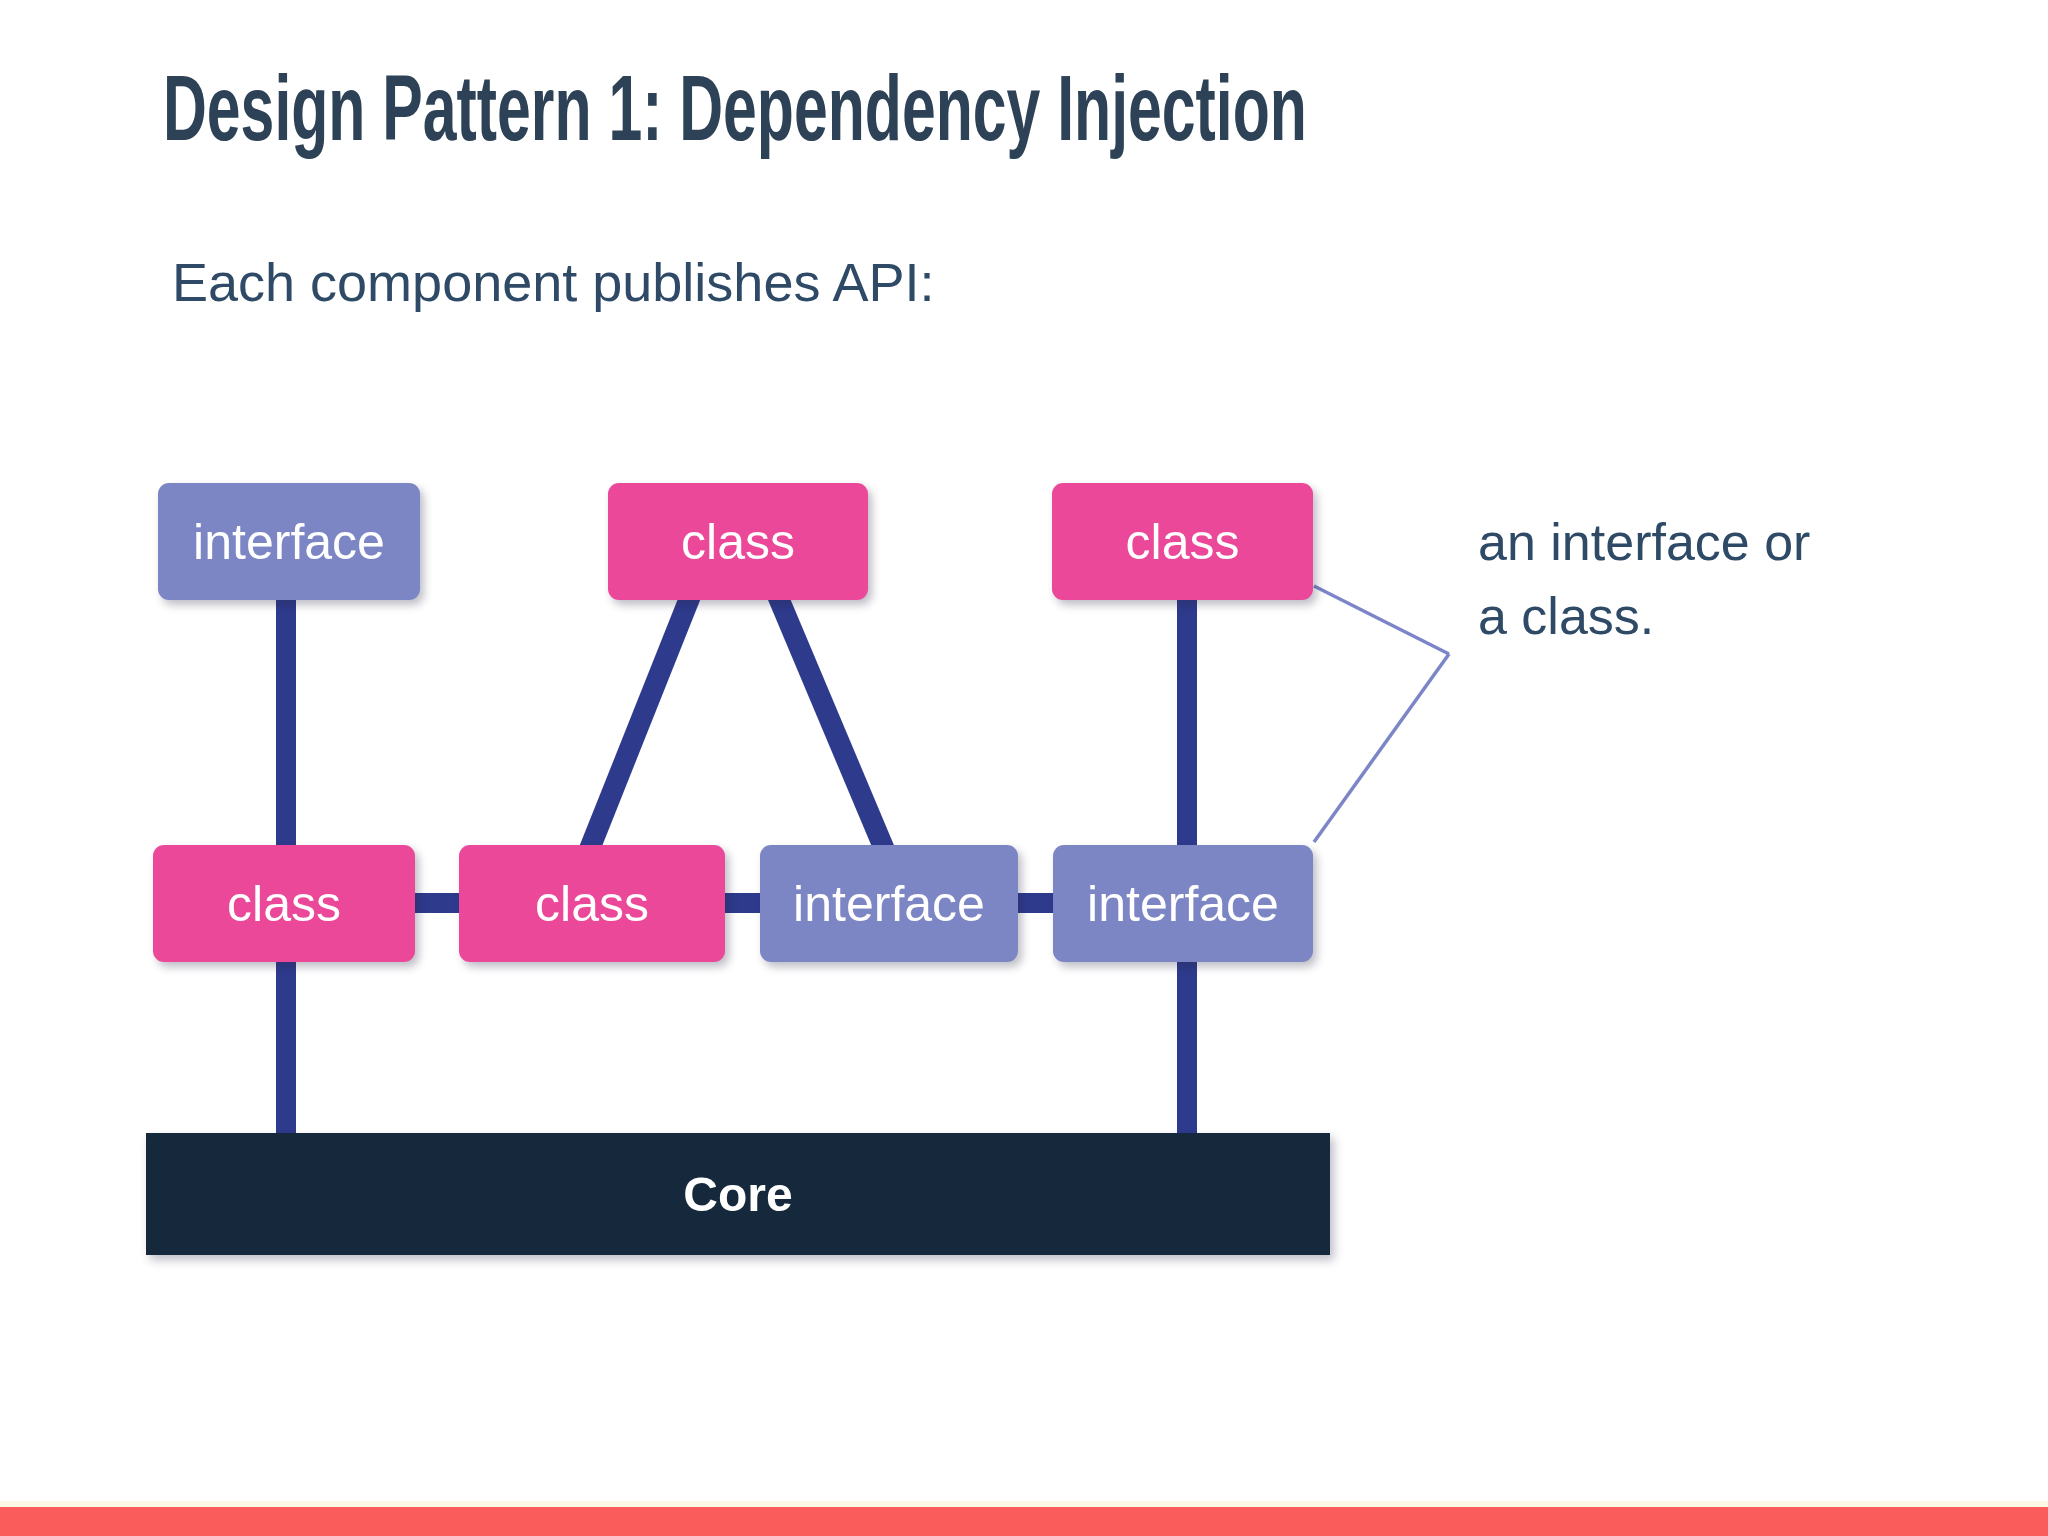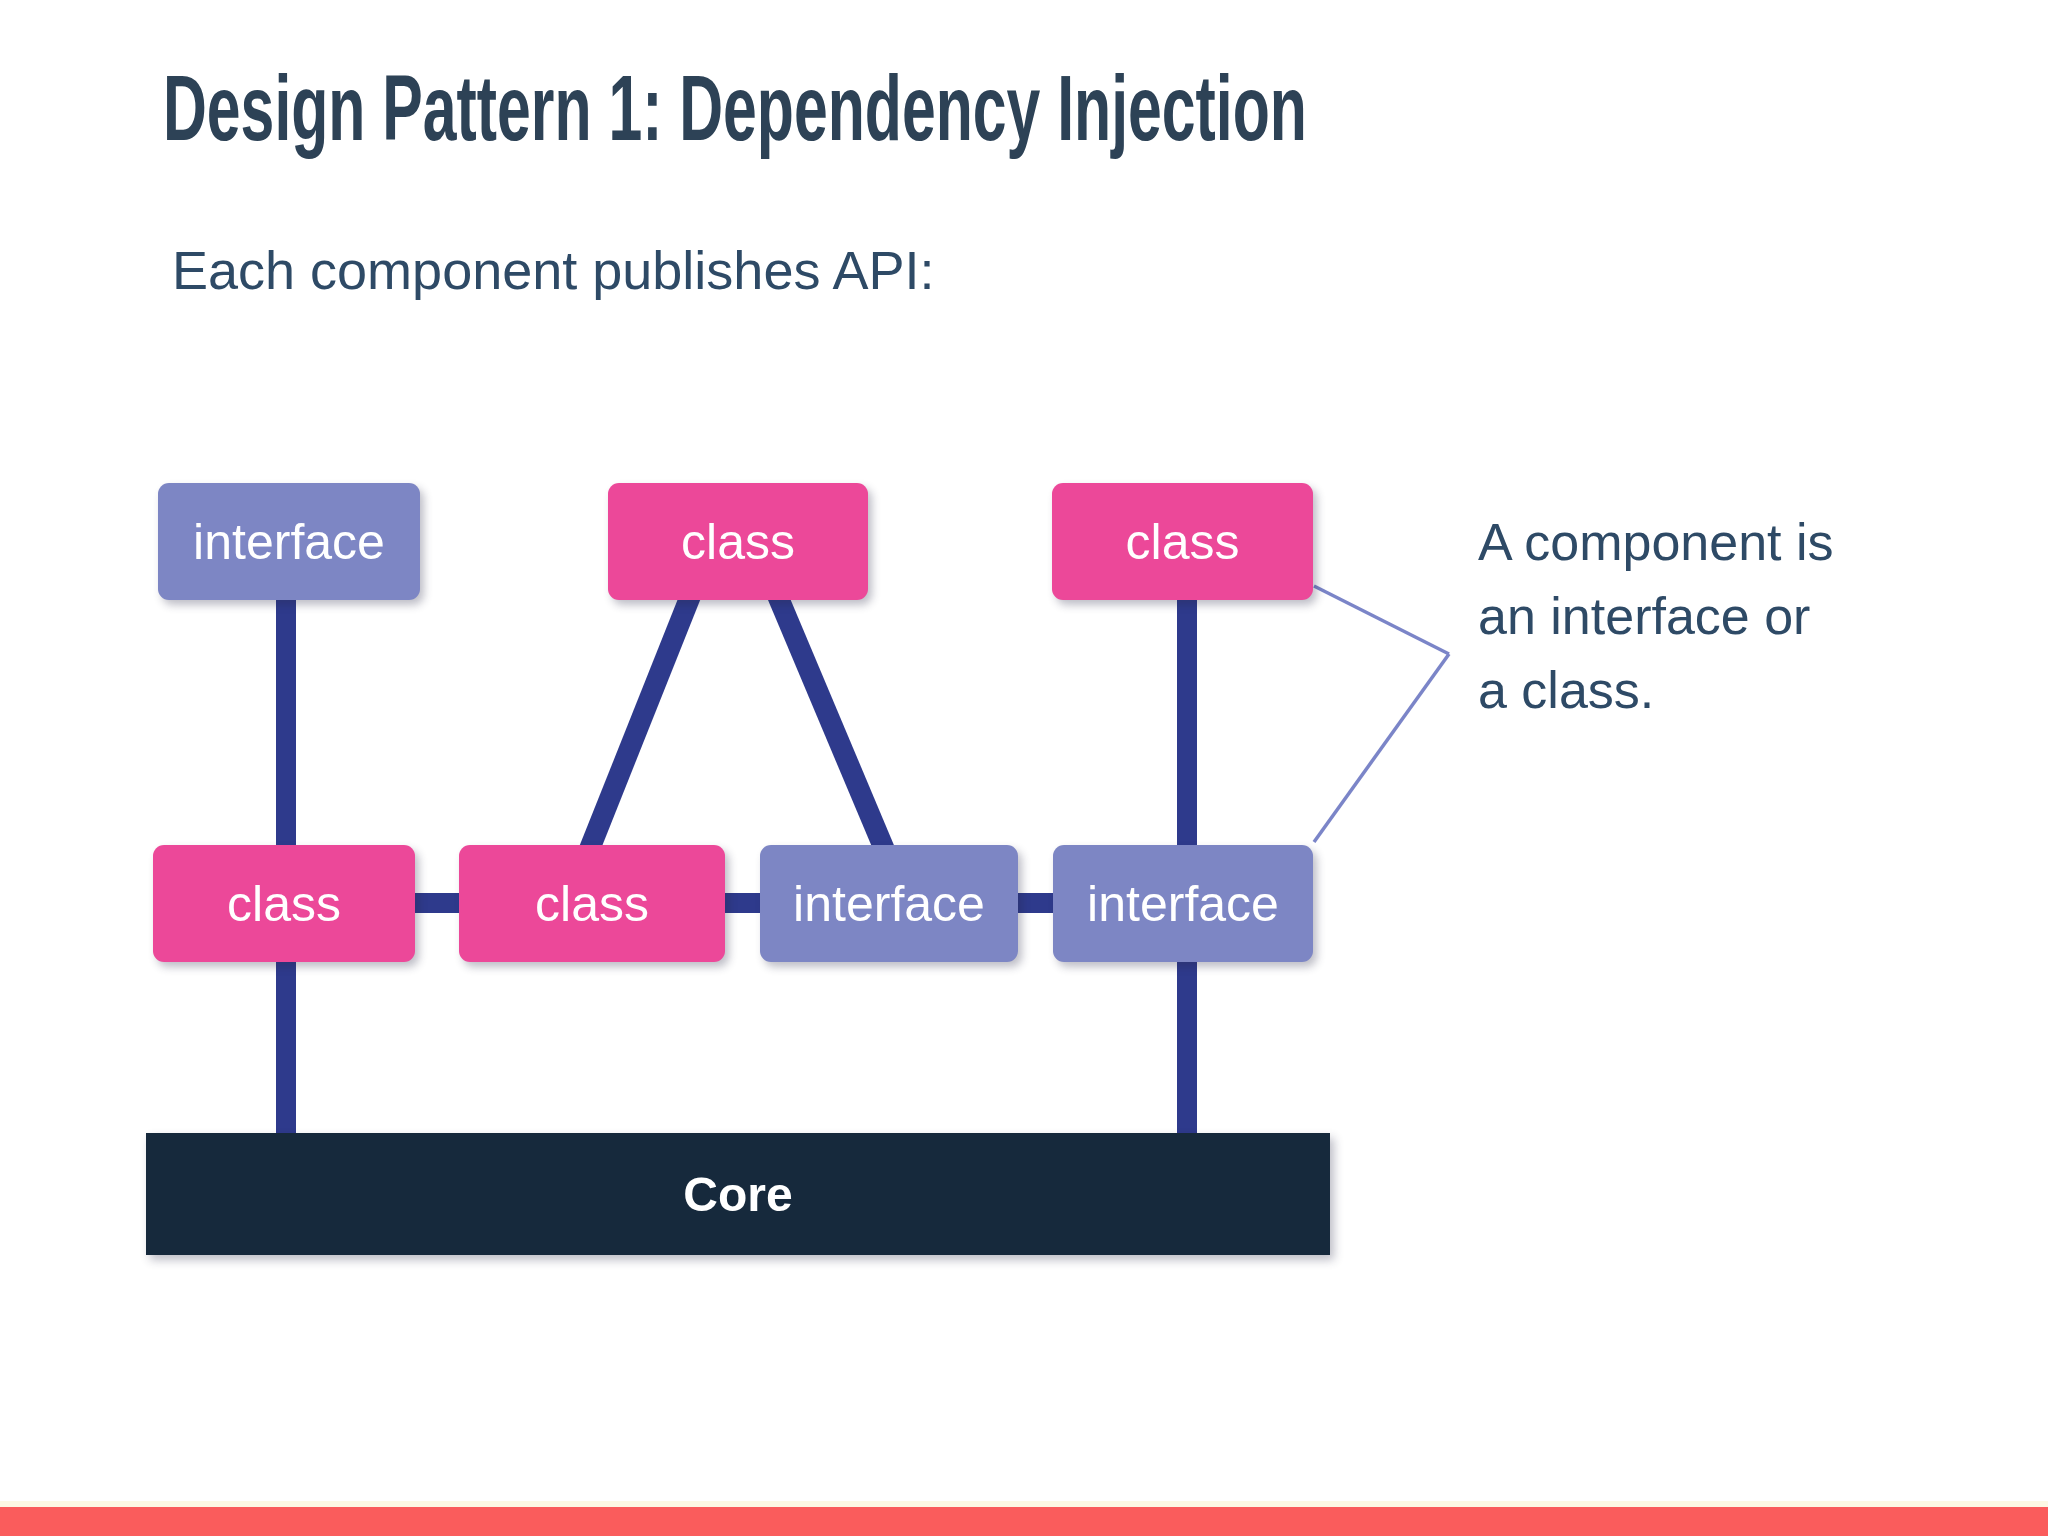--- a/index.html
+++ b/index.html
@@ -22,21 +22,21 @@
     line-height: 92px;
     white-space: nowrap;
     transform: scaleX(0.66);
     transform-origin: 0 0;
     letter-spacing: 0px;
     z-index: 3;
   }
   .subtitle {
     position: absolute;
     left: 172px;
-    top: 240px;
+    top: 252px;
     font-size: 54px;
     color: #2e4a66;
     line-height: 60px;
     white-space: nowrap;
     z-index: 3;
   }
   .lines-svg {
     position: absolute;
     left: 0; top: 0;
     width: 2048px; height: 1536px;
@@ -132,21 +132,20 @@
   <div class="node class" style="left:1052px; top:483px; width:261px;">class</div>
 
   <div class="node class" style="left:153px; top:845px; width:262px;">class</div>
   <div class="node class" style="left:459px; top:845px; width:266px;">class</div>
   <div class="node interface" style="left:760px; top:845px; width:258px;">interface</div>
   <div class="node interface" style="left:1053px; top:845px; width:260px;">interface</div>
 
   <div class="core">Core</div>
 
   <div class="annotation">
-    <div>A component is</div>
     <div>an interface or</div>
     <div>a class.</div>
   </div>
 
   <div class="cream-line"></div>
   <div class="bottom-stripe"></div>
 
 </div>
 
 </body></html>

